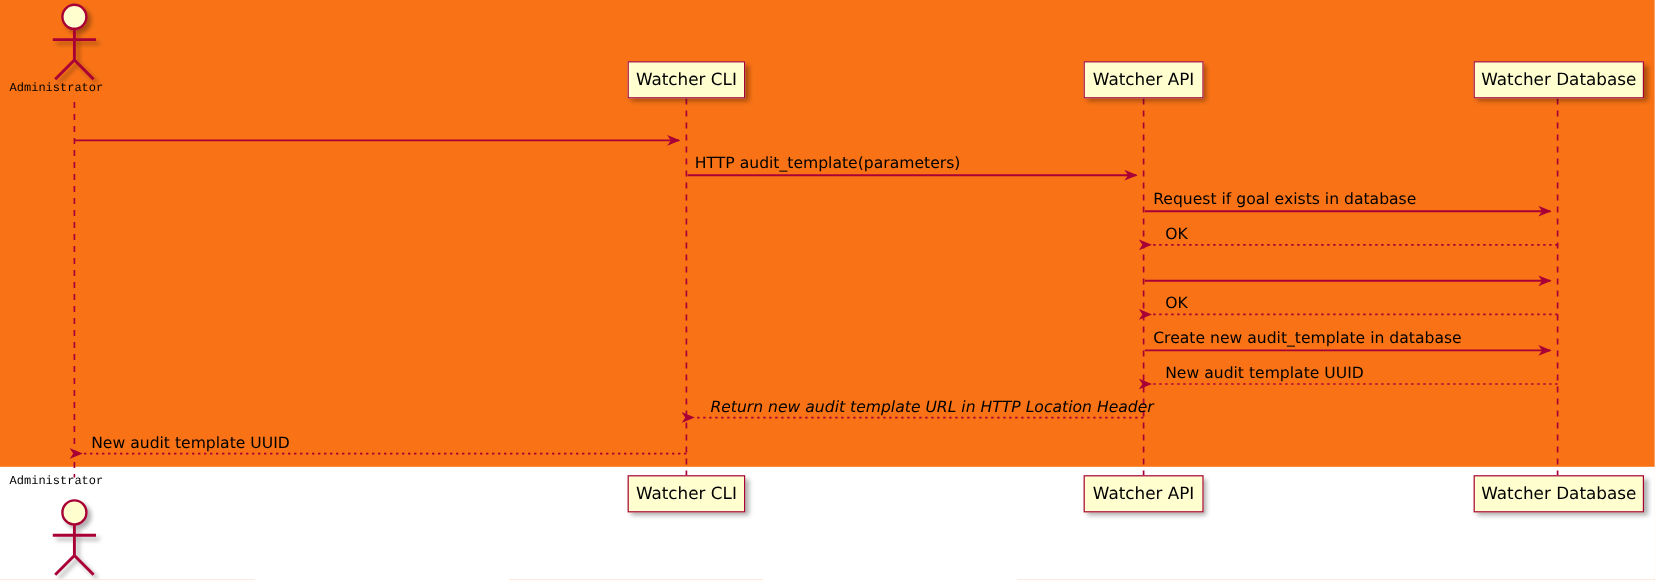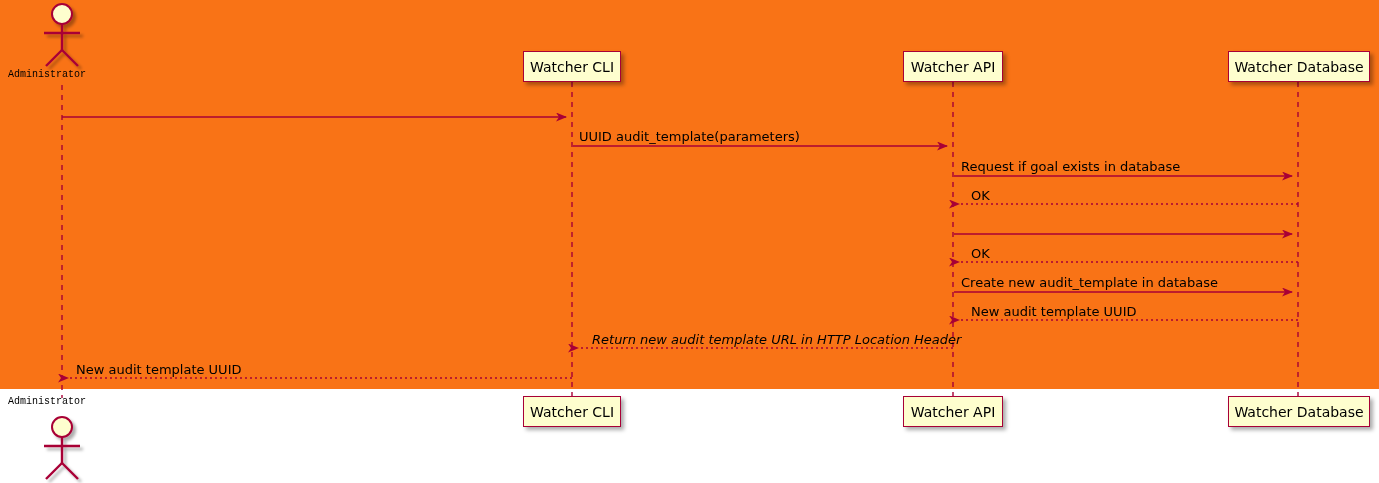--- a/index.html
+++ b/index.html
@@ -142,21 +142,21 @@
 
   <div class="participant-box" style="left:1228px; top:396px; width:142px; height:31px;">
     <span>Watcher Database</span>
   </div>
 
   <div class="actor-label" style="left:8px; top:69px;">Administrator</div>
 
   <div class="actor-label" style="left:8px; top:396px;">Administrator</div>
 
 
-  <div class="msg-label" style="left:579px; top:129px;">UUID audit_template(parameters)</div>
+  <div class="msg-label" style="left:579px; top:129px;">HTTP audit_template(parameters)</div>
 
   <div class="msg-label" style="left:961px; top:159px;">Request if goal exists in database</div>
 
   <div class="msg-label" style="left:971px; top:188px;">OK</div>
 
 
   <div class="msg-label" style="left:971px; top:246px;">OK</div>
 
   <div class="msg-label" style="left:961px; top:275px;">Create new audit_template in database</div>
 

